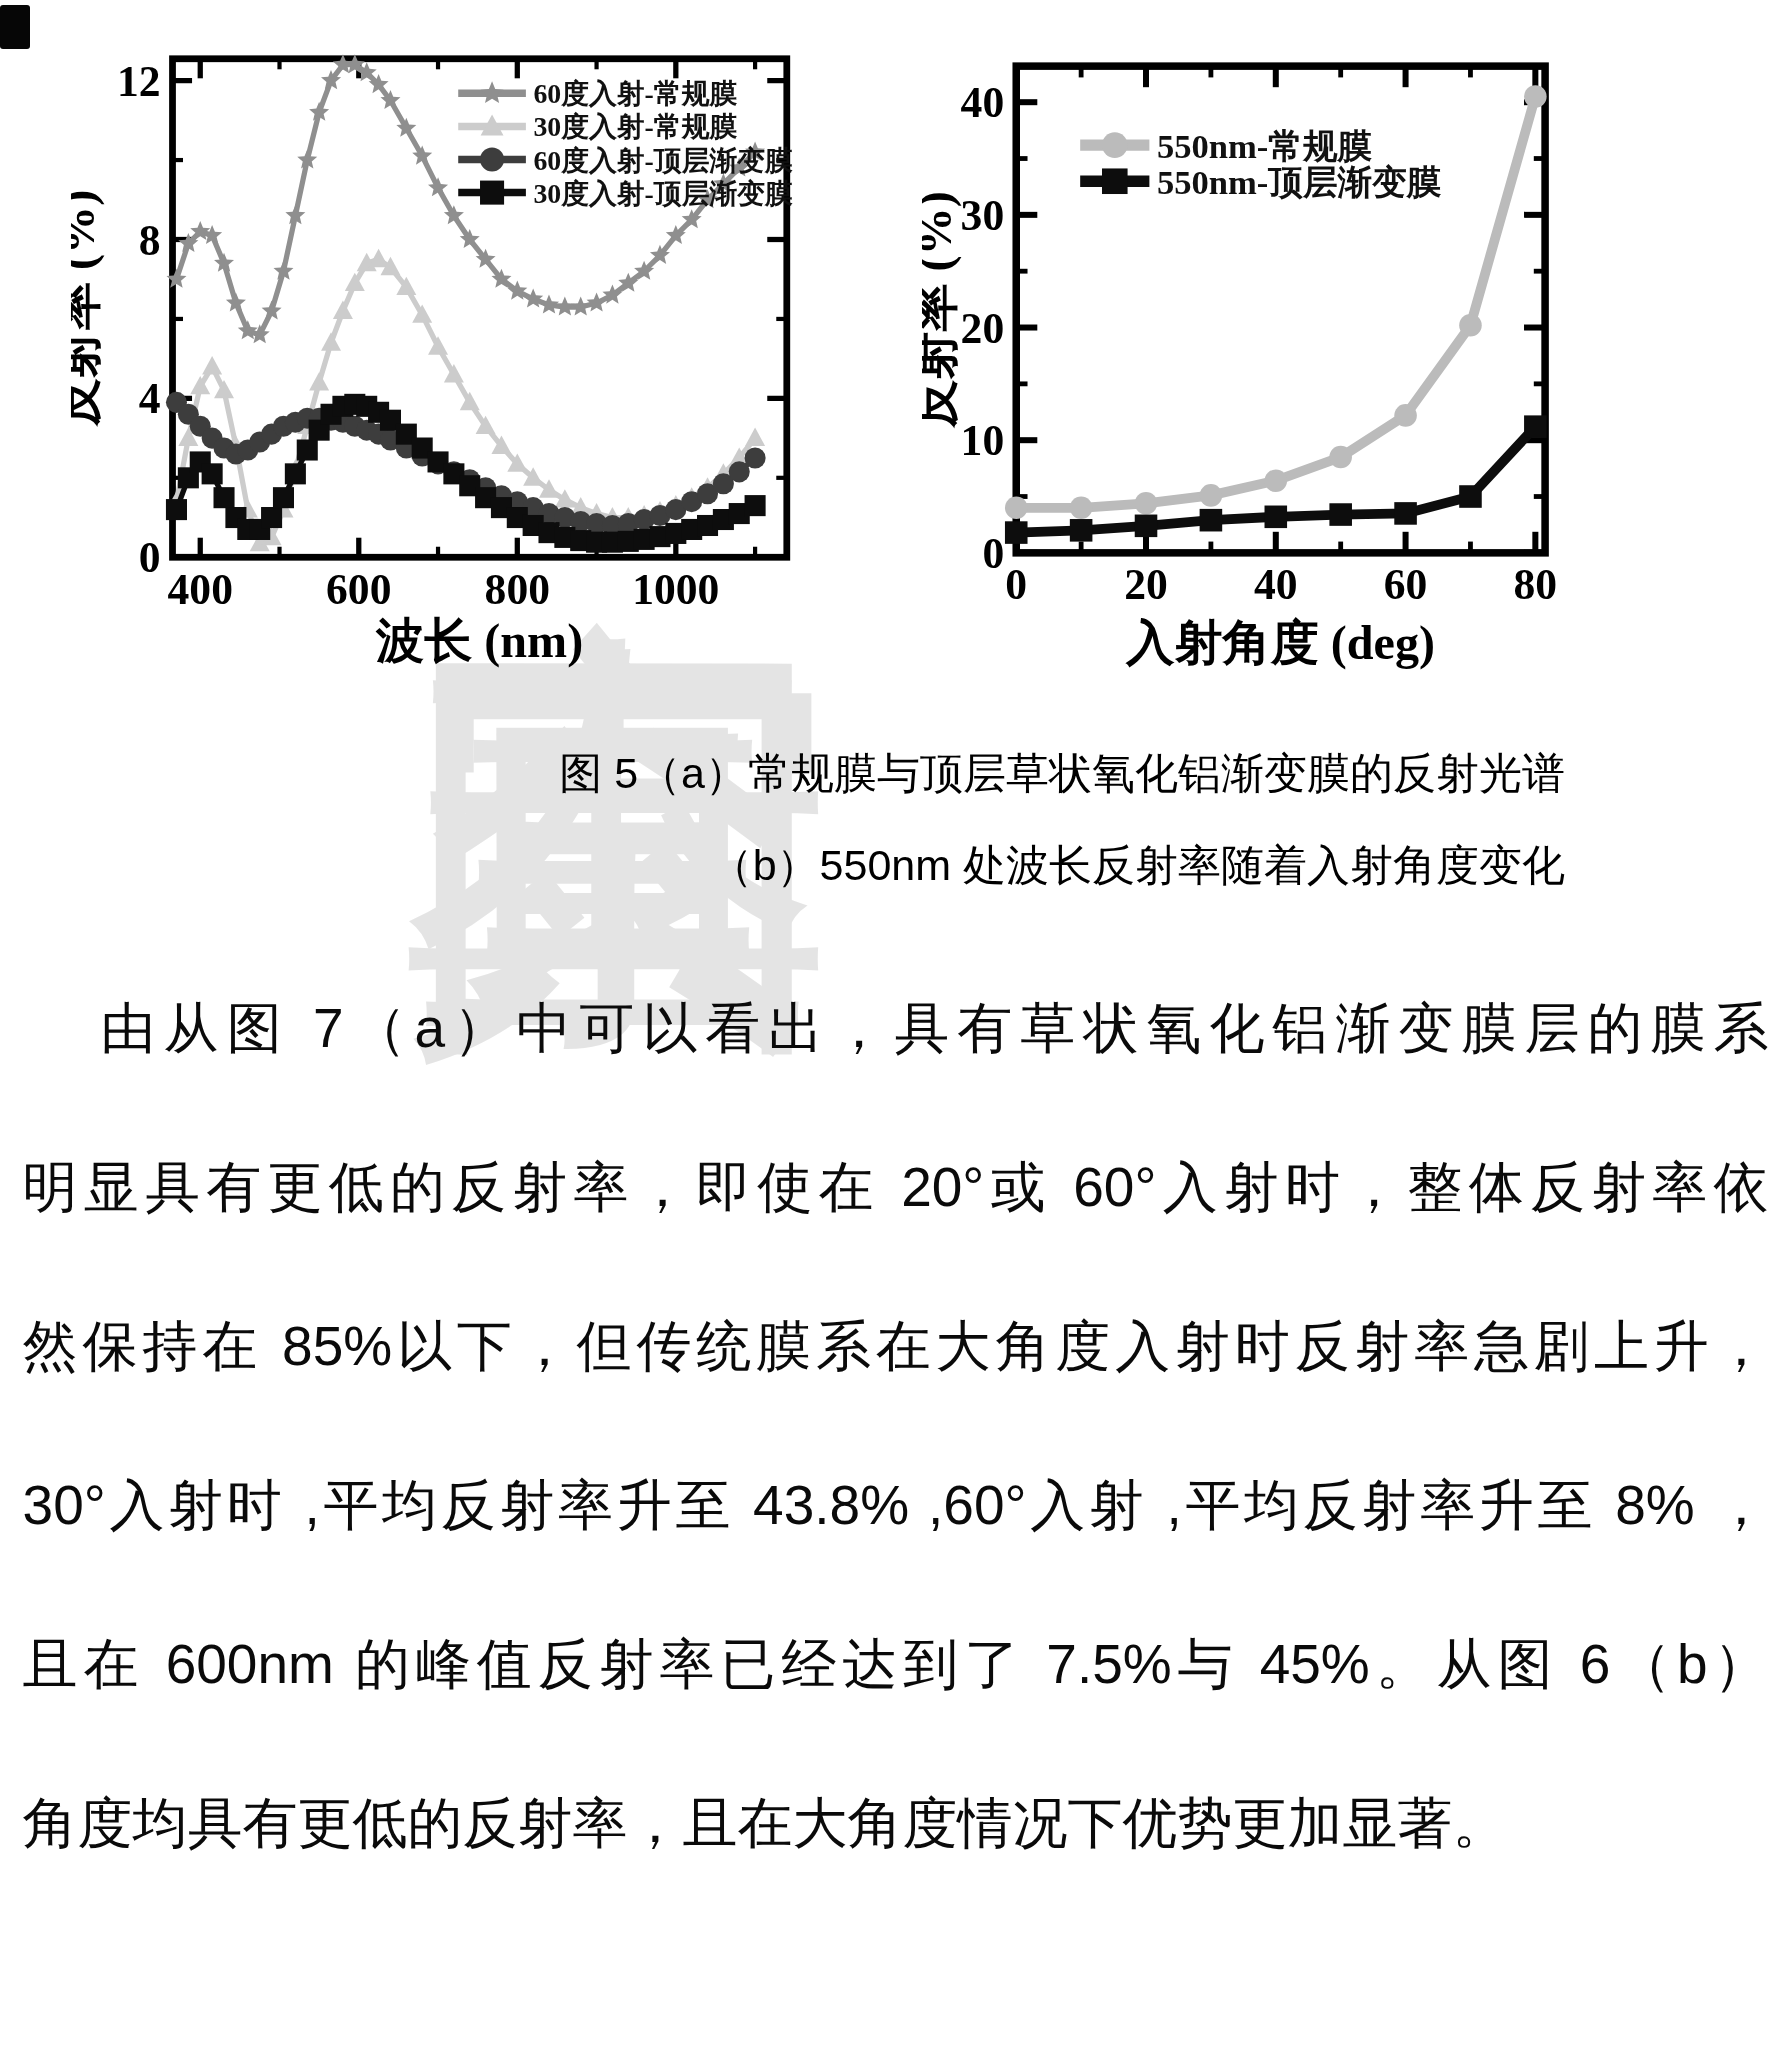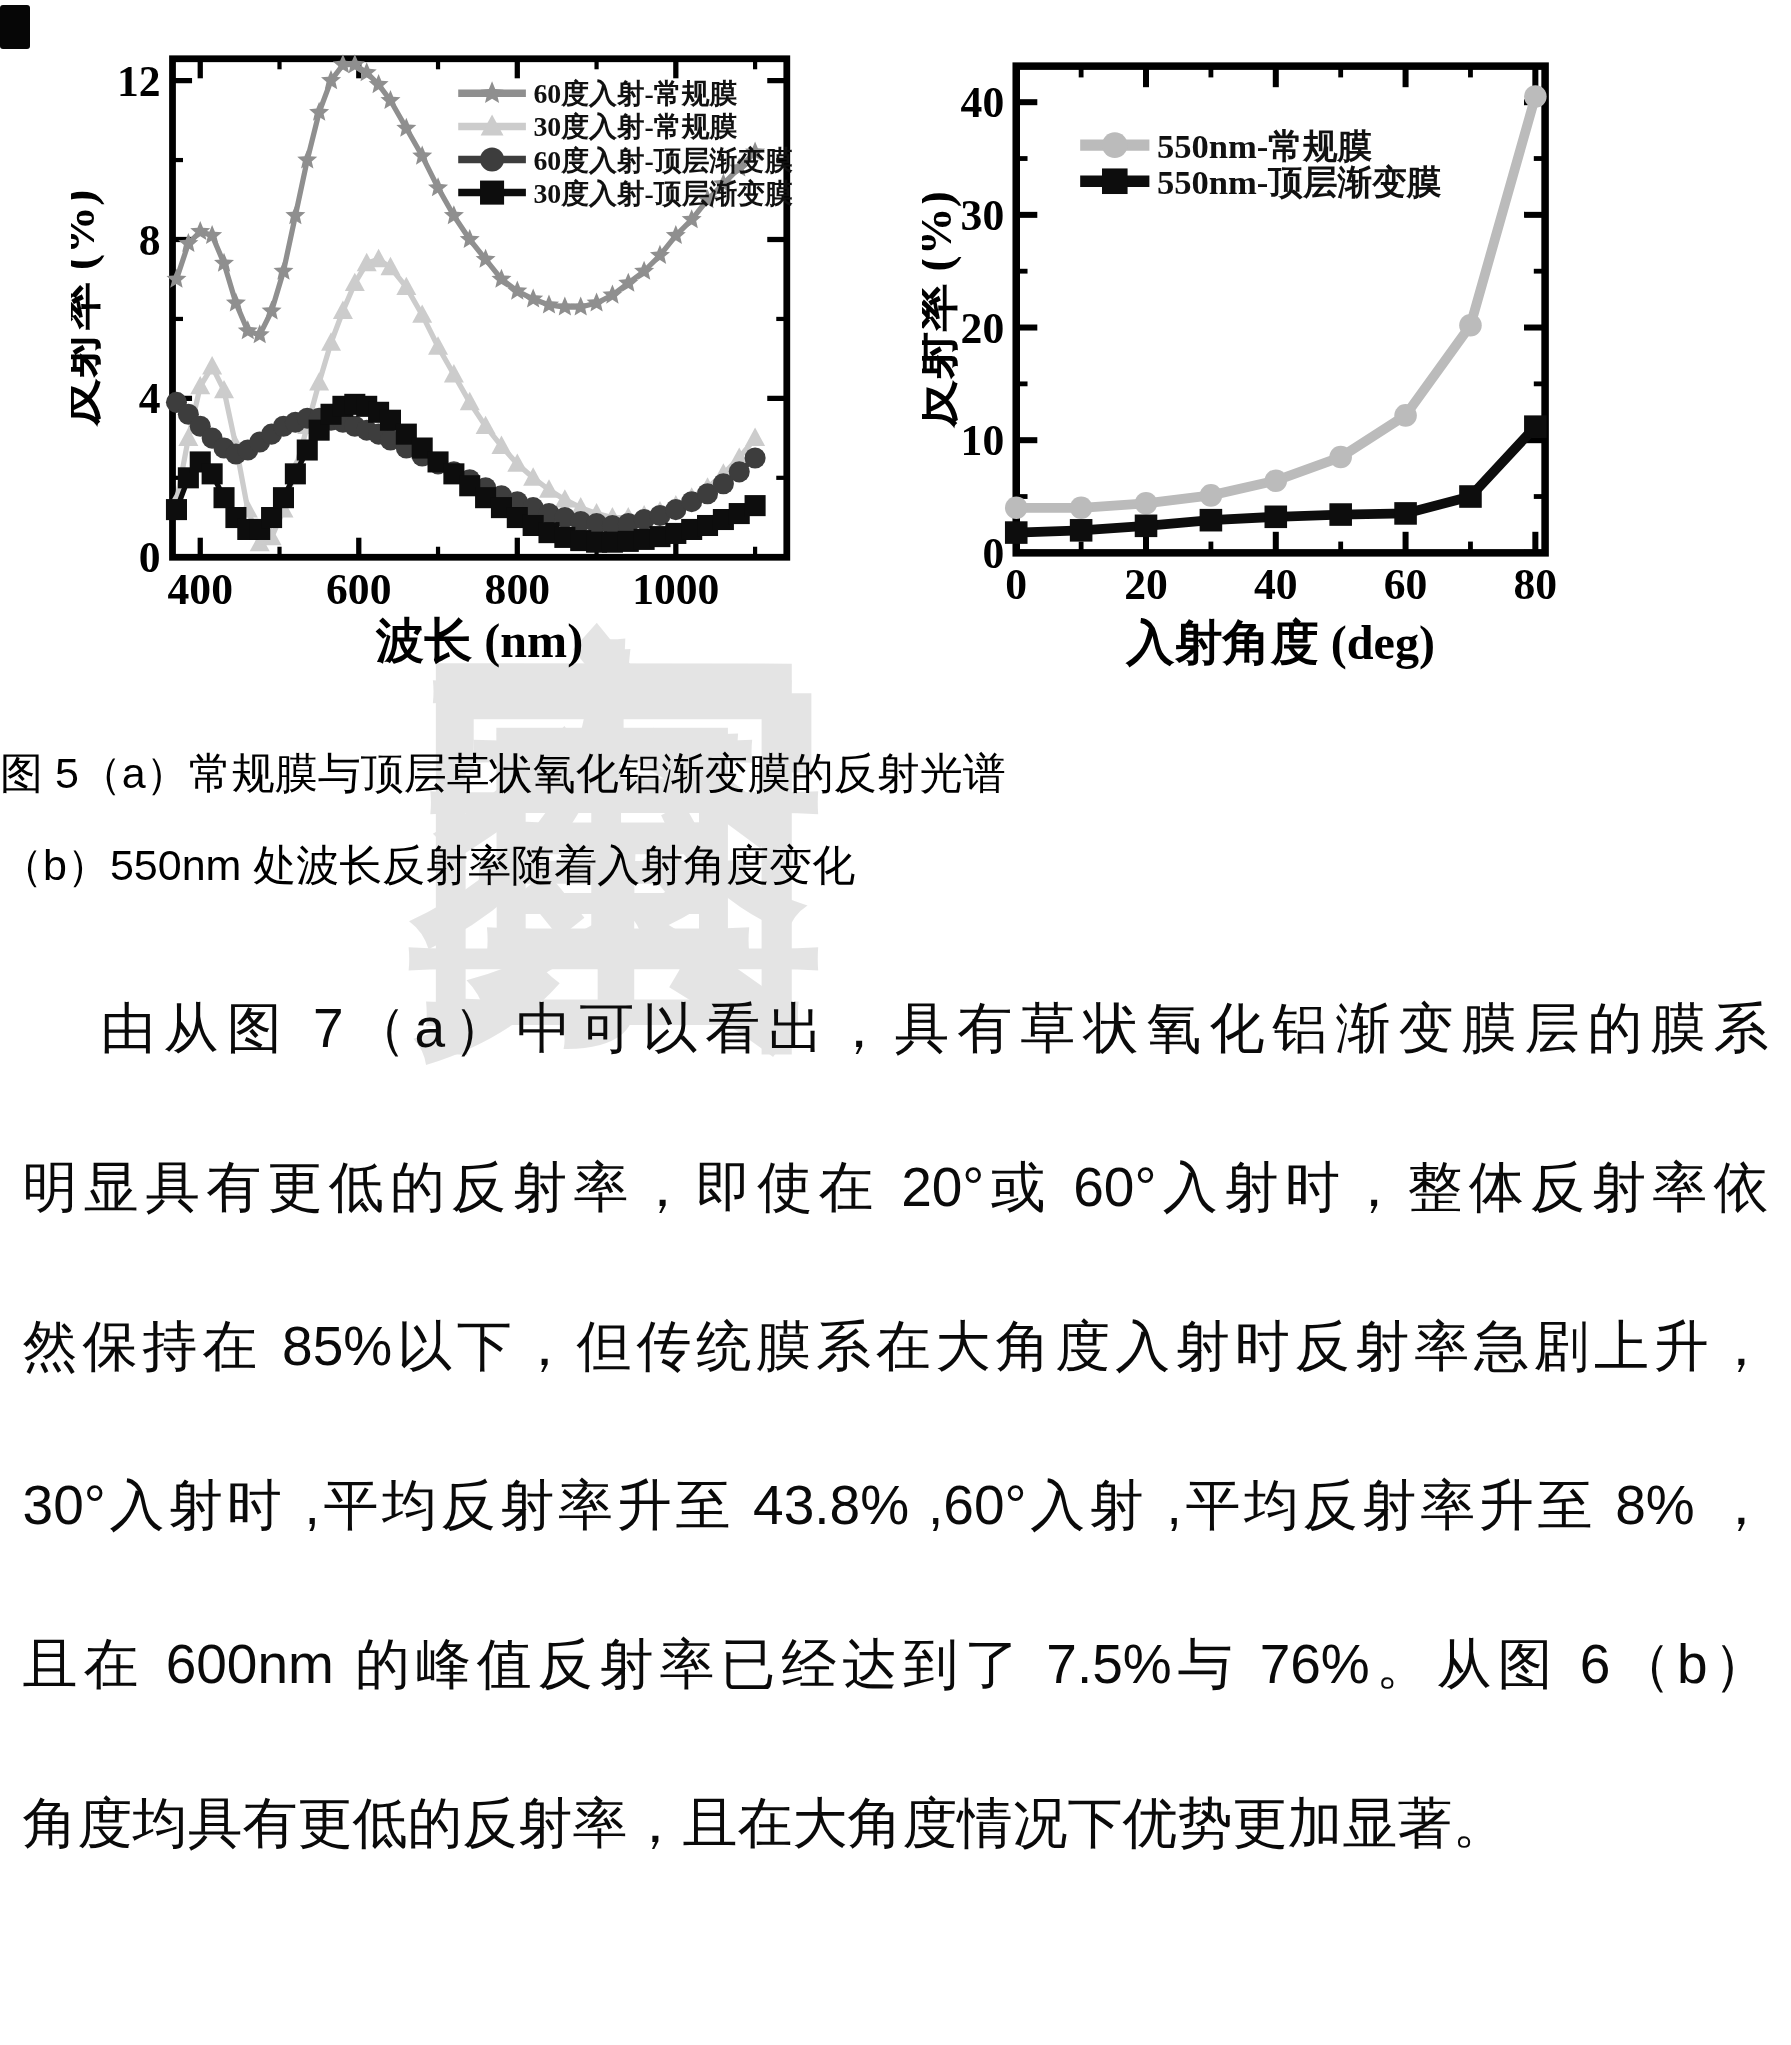--- a/index.html
+++ b/index.html
@@ -18,21 +18,21 @@
     font-family:"Liberation Sans",sans-serif;white-space:nowrap;
   }
   .chart{position:absolute;}
   #chartA{left:71px;top:21px;}
   #chartB{left:922px;top:21px;}
   .ctick{font:bold 58px "Liberation Serif",serif;fill:#000;}
   .clabel{font:bold 64px "Liberation Serif",serif;fill:#000;}
   .clegendA{font:bold 37px "Liberation Serif",serif;fill:#111;}
   .clegendB{font:bold 46px "Liberation Serif",serif;fill:#111;}
   .caption{
-    position:absolute;left:0;top:727px;width:1565px;text-align:left;
+    position:absolute;left:0;top:727px;width:1565px;text-align:right;
     font-size:43px;line-height:92px;color:#000;
   }
   .caption div{white-space:nowrap;}
   .body-text{
     position:absolute;left:22.6px;top:949px;width:1746px;
     font-size:55px;line-height:159px;color:#0a0a0a;
   }
   .body-line{
     text-align:justify;text-align-last:justify;white-space:nowrap;
   }
@@ -355,16 +355,16 @@
 <div class="caption">
   <div>图 5（a）常规膜与顶层草状氧化铝渐变膜的反射光谱</div>
   <div>（b）550nm 处波长反射率随着入射角度变化</div>
 </div>
 
 <div class="body-text" id="bodyText">
     <div class="body-line first">由从图 7（a）中可以看出，具有草状氧化铝渐变膜层的膜系</div>
     <div class="body-line">明显具有更低的反射率，即使在 20°或 60°入射时，整体反射率依</div>
     <div class="body-line">然保持在 85%以下，但传统膜系在大角度入射时反射率急剧上升，</div>
     <div class="body-line">30°入射时 ,平均反射率升至 43.8% ,60°入射 ,平均反射率升至 8% ，</div>
-    <div class="body-line">且在 600nm 的峰值反射率已经达到了 7.5%与 76%。从图 6（b）</div>
+    <div class="body-line">且在 600nm 的峰值反射率已经达到了 7.5%与 45%。从图 6（b）</div>
     <div class="body-line last">角度均具有更低的反射率，且在大角度情况下优势更加显著。</div>
   </div>
 
 
 </body></html>

